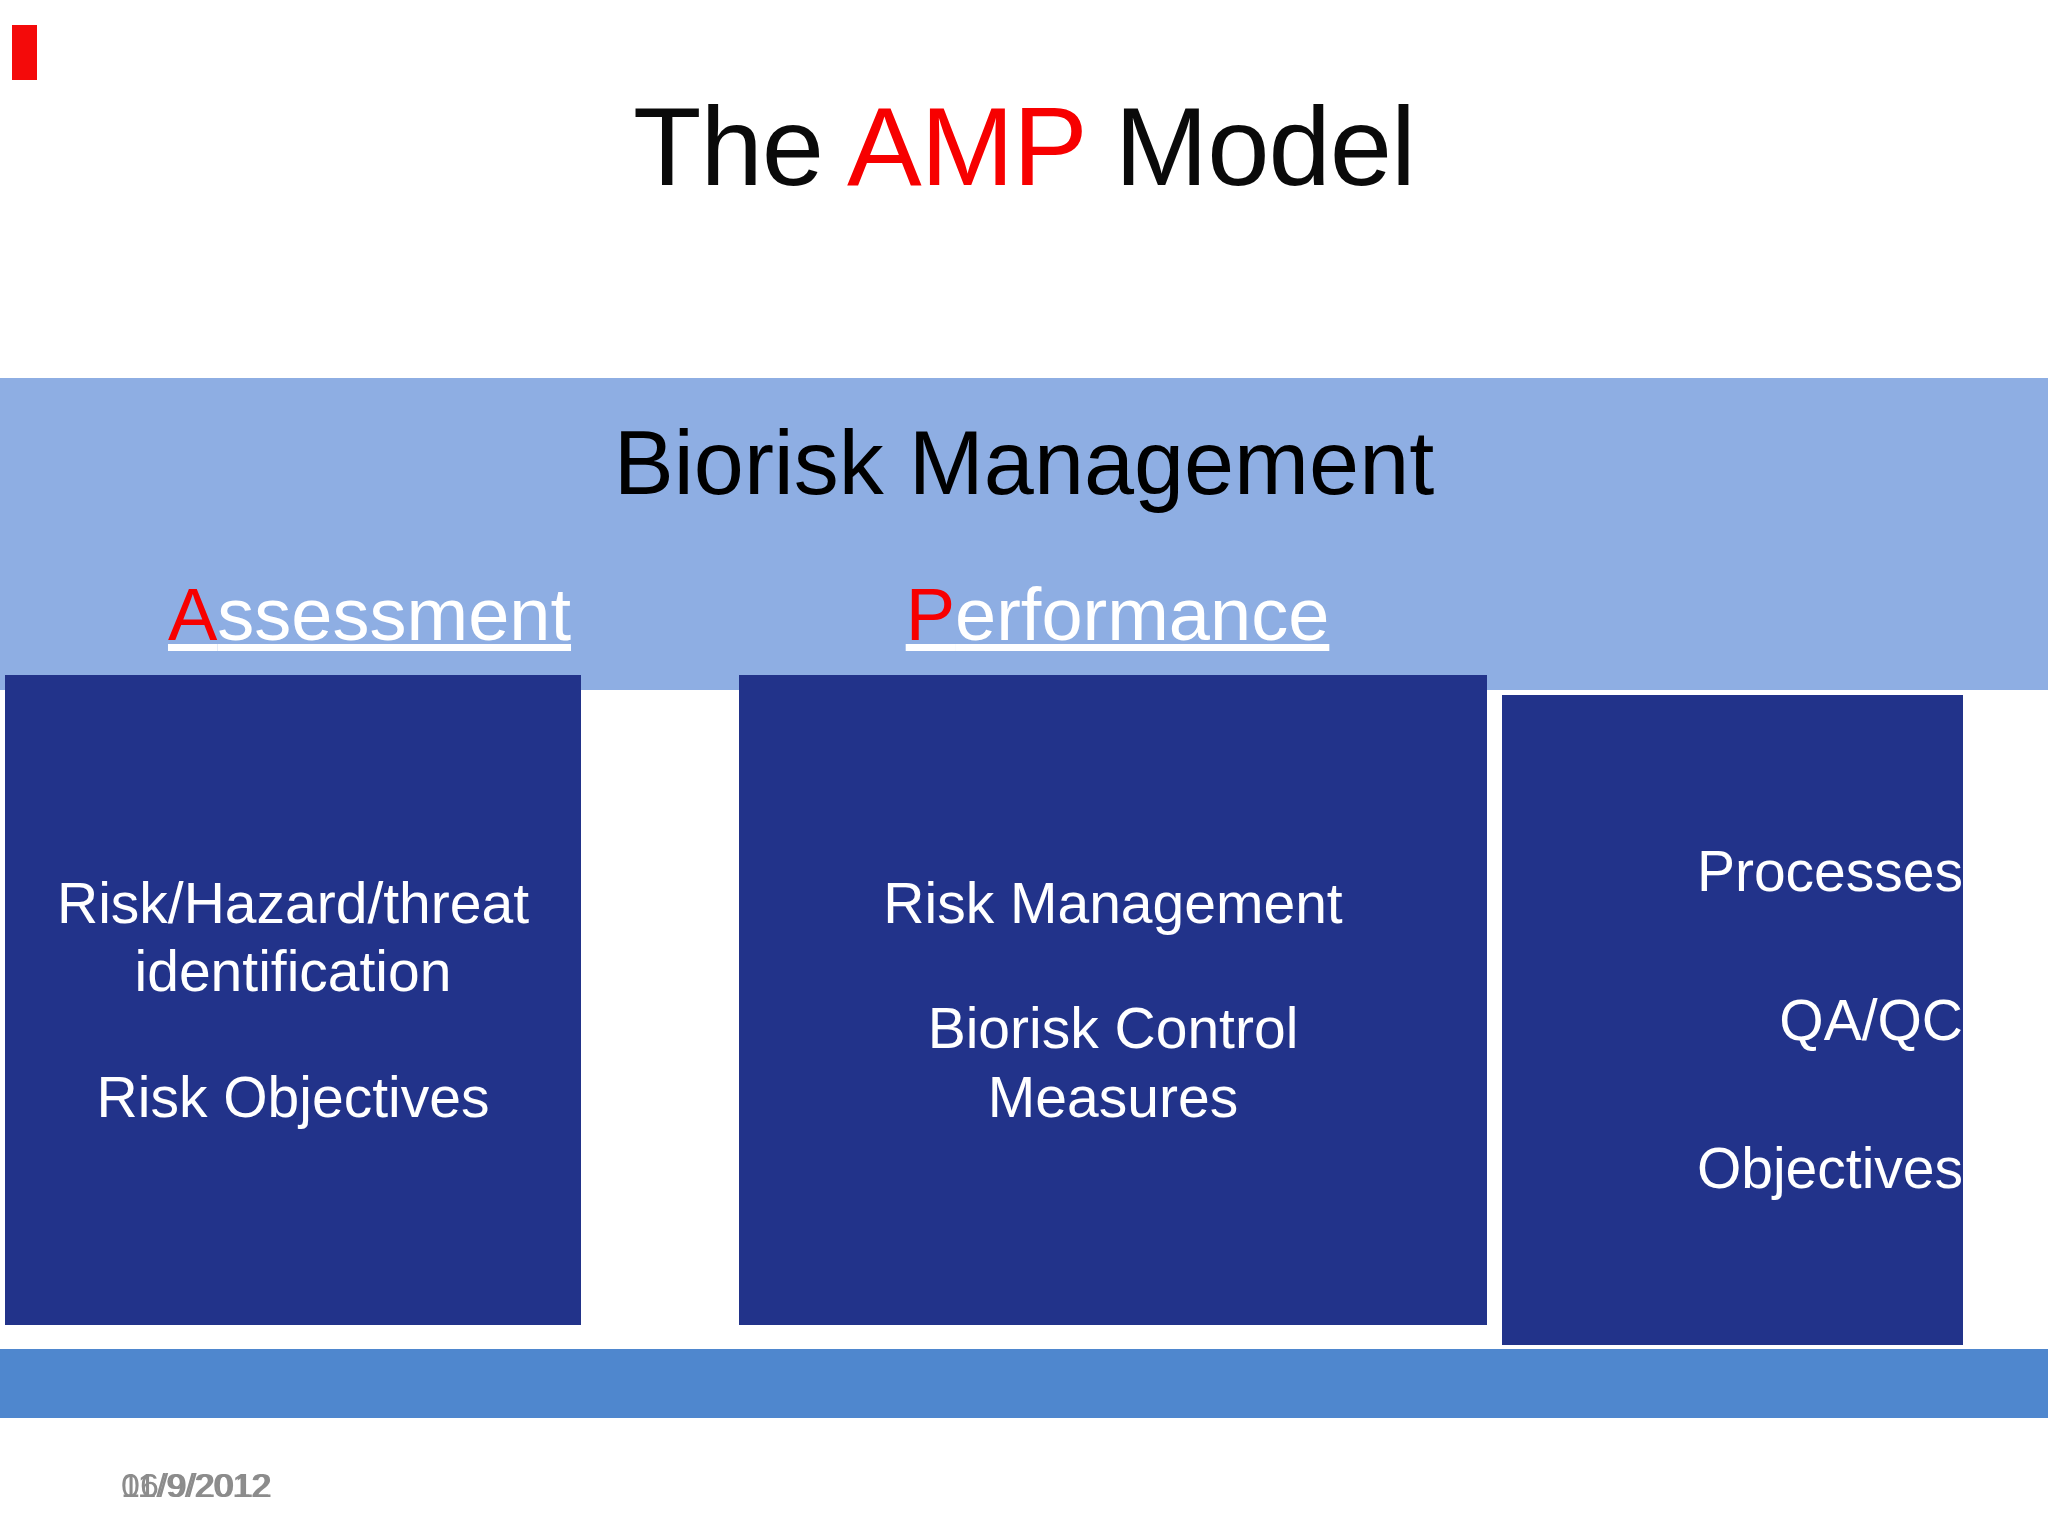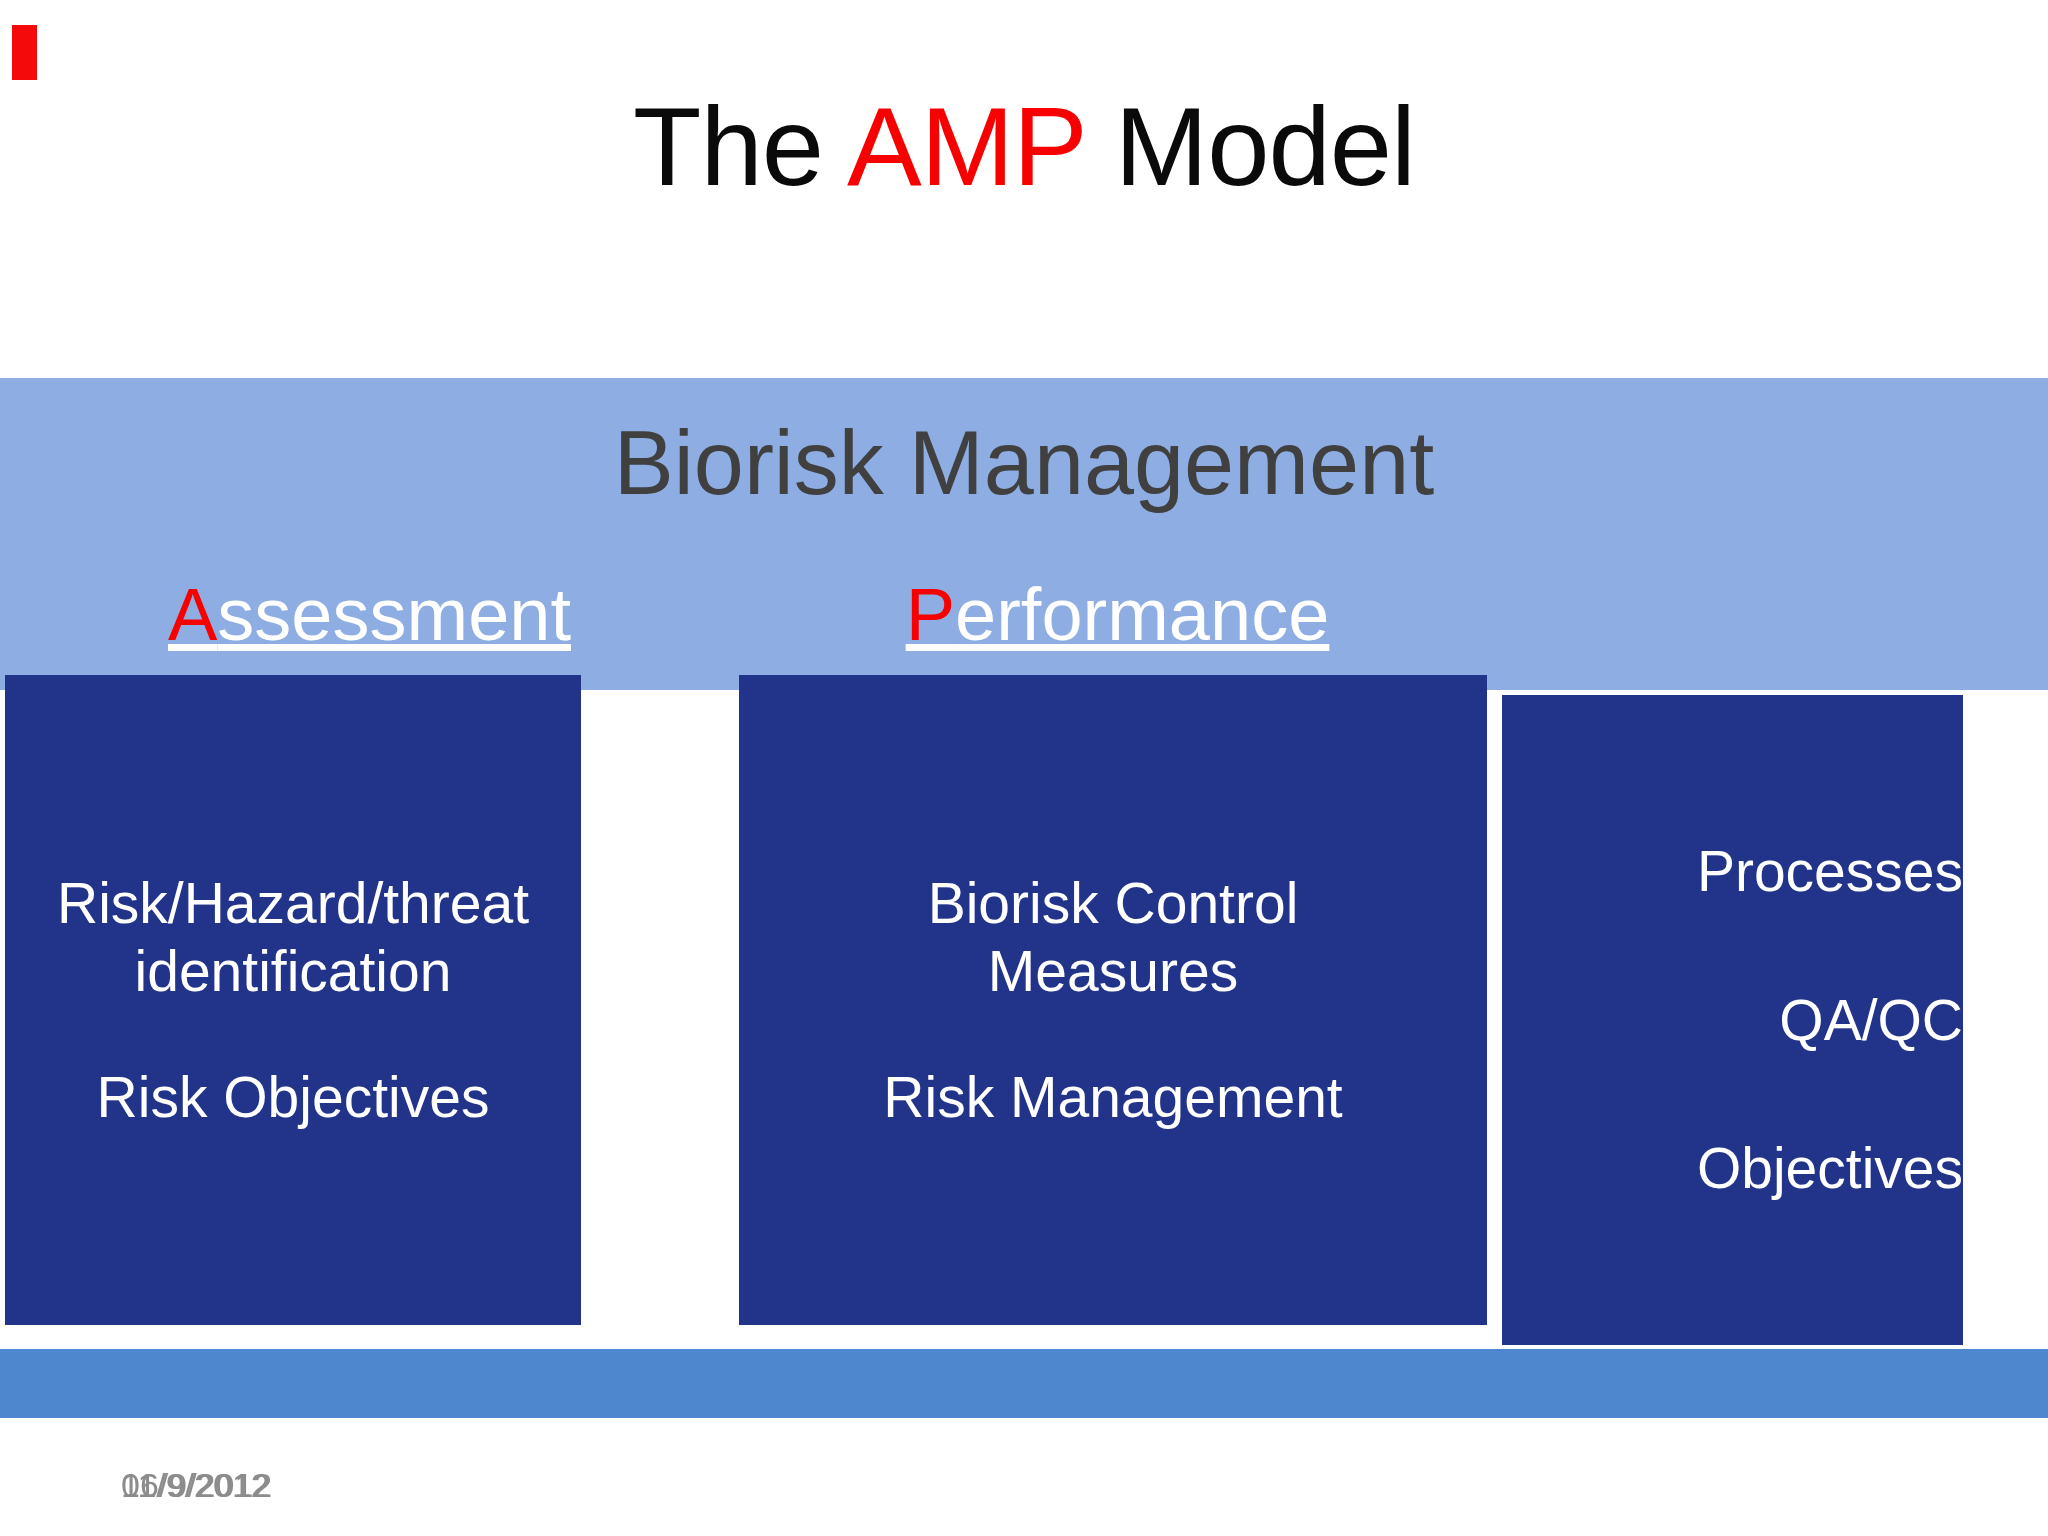--- a/index.html
+++ b/index.html
@@ -28,21 +28,21 @@
   .title .accent{color:#f70000;}
   
   .banner{
     position:absolute;left:0;top:356px;width:2048px;height:312px;
     background:#8eaee3;
   }
   .banner-heading{
     position:absolute;left:0;top:36px;width:100%;
     text-align:center;
     font-size:90px;line-height:1.1;
-    color:#404040;
+    color:#000000;
     white-space:nowrap;
   }
   .banner-labels{
     position:absolute;left:0;top:196px;width:100%;
     display:grid;
     grid-template-columns:739px 757px 552px;
   }
   .banner-label{
     text-align:center;
     font-size:74px;line-height:1.1;
@@ -106,25 +106,25 @@
       <span>Risk/Hazard/threat</span><br>
       <span>identification</span>
     </p>
     <p>
       <span>Risk Objectives</span>
     </p>
   </div>
 
   <div class="box box-2">
     <p>
+      <span>Risk Management</span>
+    </p>
+    <p>
       <span>Biorisk Control</span><br>
       <span>Measures</span>
-    </p>
-    <p>
-      <span>Risk Management</span>
     </p>
   </div>
 
   <div class="box box-3">
     <p>
       <span>Processes</span>
     </p>
     <p>
       <span>QA/QC</span>
     </p>

